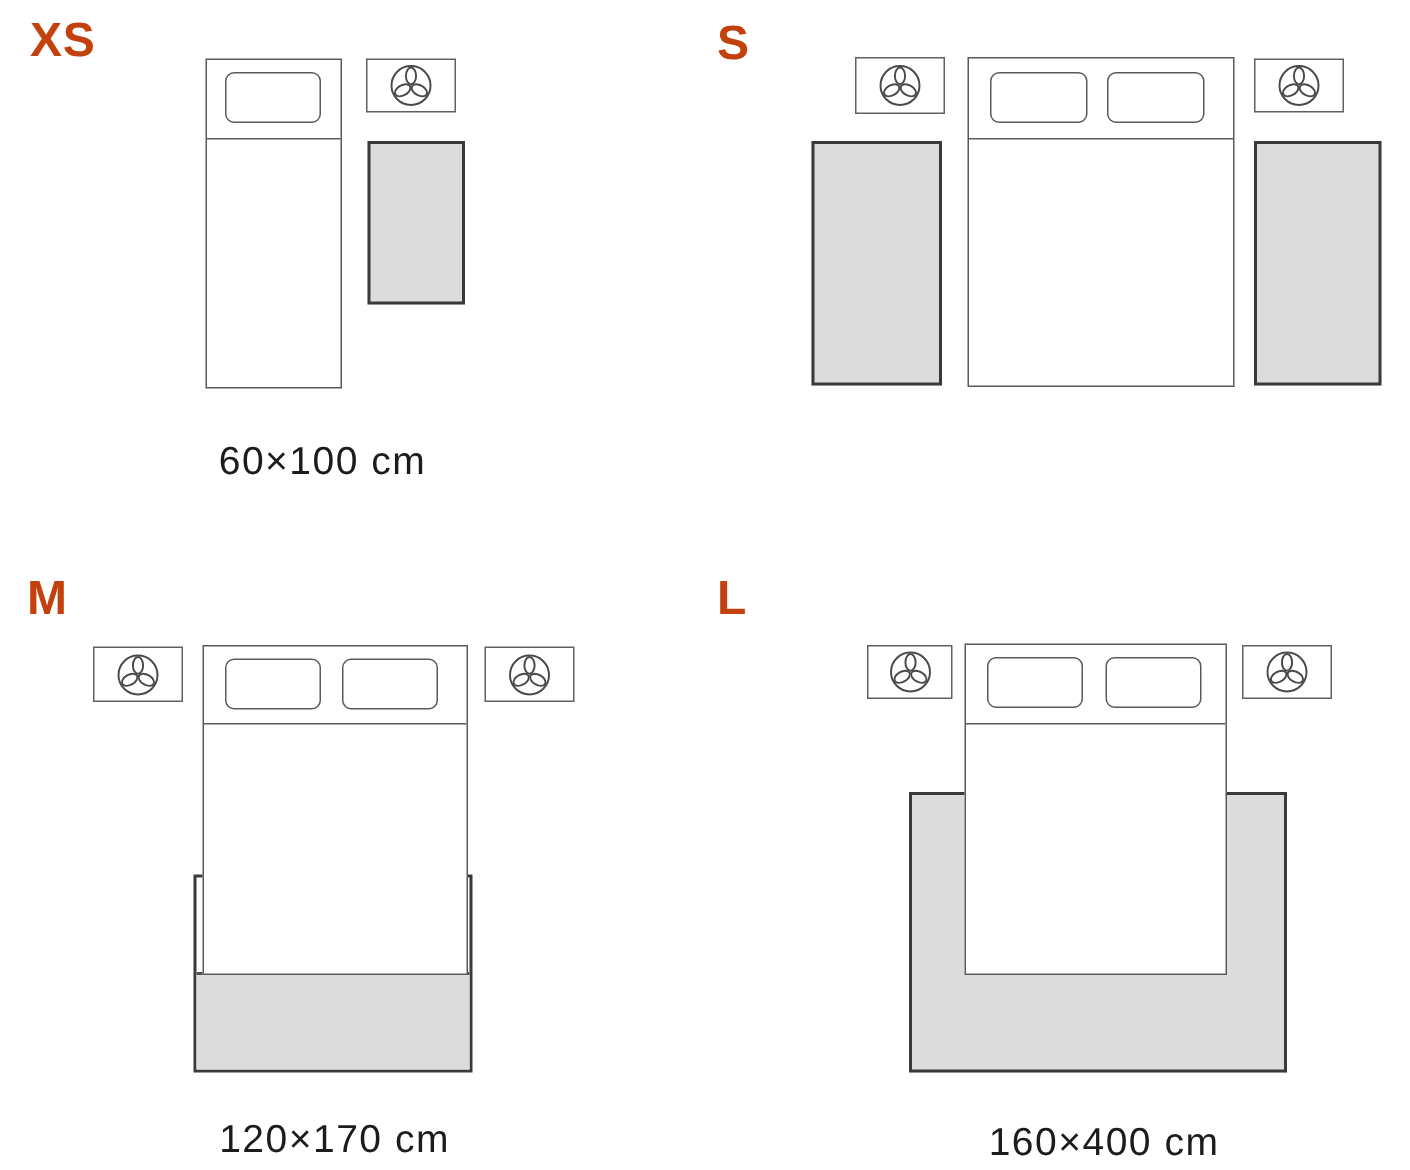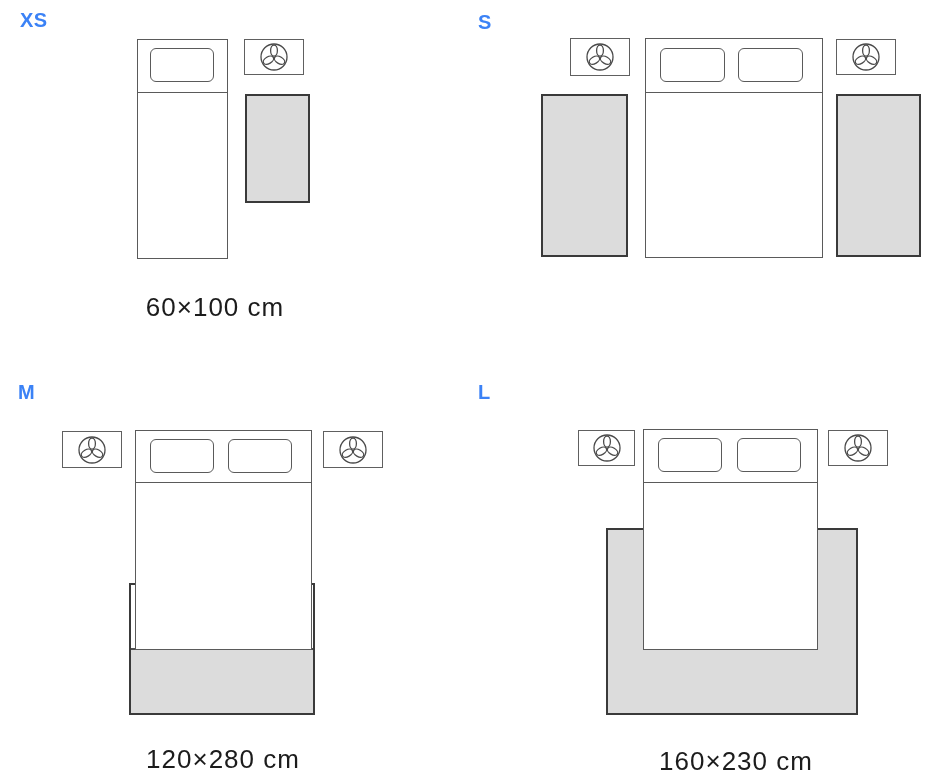--- a/index.html
+++ b/index.html
@@ -10,23 +10,23 @@
     width: 940px;
     height: 780px;
     background: #ffffff;
     overflow: hidden;
   }
 
   .size-group { position: absolute; inset: 0; }
 
   .size-label {
     position: absolute;
-    font-size: 20px;
+    font-size: 32px;
     font-weight: 700;
-    color: #3b82f6;
+    color: #c2410c;
     letter-spacing: 0.5px;
     z-index: 3;
     line-height: 1;
   }
 
   .size-caption {
     position: absolute;
     font-size: 26px;
     font-weight: 400;
     color: #1c1c1c;
@@ -222,21 +222,21 @@
       <span class="plant-icon">
         <svg width="30" height="30" viewBox="0 0 30 30" fill="none" stroke="#4a4a4a" stroke-width="1.3">
           <circle cx="15" cy="15" r="13"></circle>
           <ellipse cx="15" cy="8.6" rx="3.4" ry="5.6"></ellipse>
           <ellipse cx="15" cy="8.6" rx="3.4" ry="5.6" transform="rotate(120 15 15)"></ellipse>
           <ellipse cx="15" cy="8.6" rx="3.4" ry="5.6" transform="rotate(240 15 15)"></ellipse>
         </svg>
       </span>
     </div>
 
-    <div class="size-caption" id="m-caption">120×280 cm</div>
+    <div class="size-caption" id="m-caption">120×170 cm</div>
   </section>
 
   <section class="size-group">
     <div class="size-label" id="l-label">L</div>
 
     <div class="nightstand" id="l-nightstand-left">
       <span class="plant-icon">
         <svg width="30" height="30" viewBox="0 0 30 30" fill="none" stroke="#4a4a4a" stroke-width="1.3">
           <circle cx="15" cy="15" r="13"></circle>
           <ellipse cx="15" cy="8.6" rx="3.4" ry="5.6"></ellipse>
@@ -258,16 +258,16 @@
       <span class="plant-icon">
         <svg width="30" height="30" viewBox="0 0 30 30" fill="none" stroke="#4a4a4a" stroke-width="1.3">
           <circle cx="15" cy="15" r="13"></circle>
           <ellipse cx="15" cy="8.6" rx="3.4" ry="5.6"></ellipse>
           <ellipse cx="15" cy="8.6" rx="3.4" ry="5.6" transform="rotate(120 15 15)"></ellipse>
           <ellipse cx="15" cy="8.6" rx="3.4" ry="5.6" transform="rotate(240 15 15)"></ellipse>
         </svg>
       </span>
     </div>
 
-    <div class="size-caption" id="l-caption">160×230 cm</div>
+    <div class="size-caption" id="l-caption">160×400 cm</div>
   </section>
 
 </div>
 
 </body></html>

